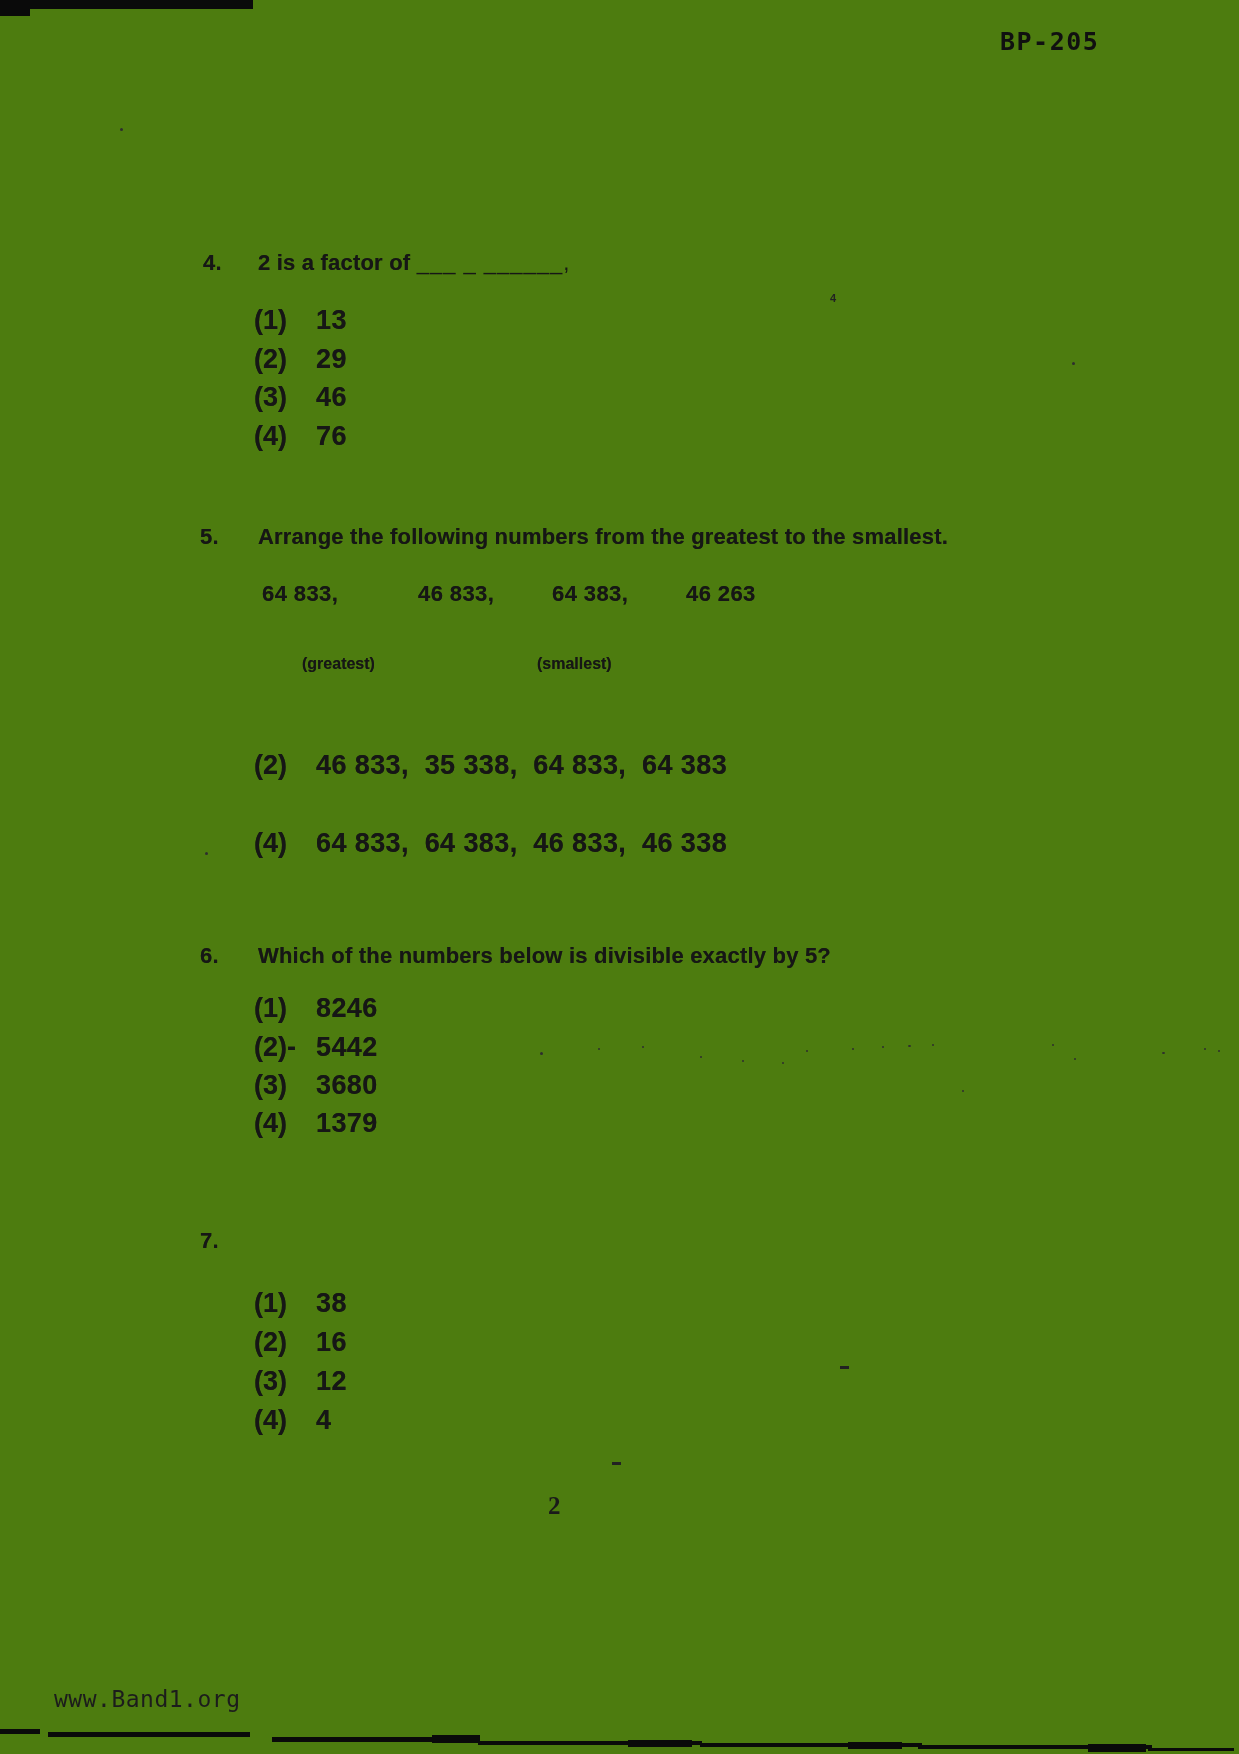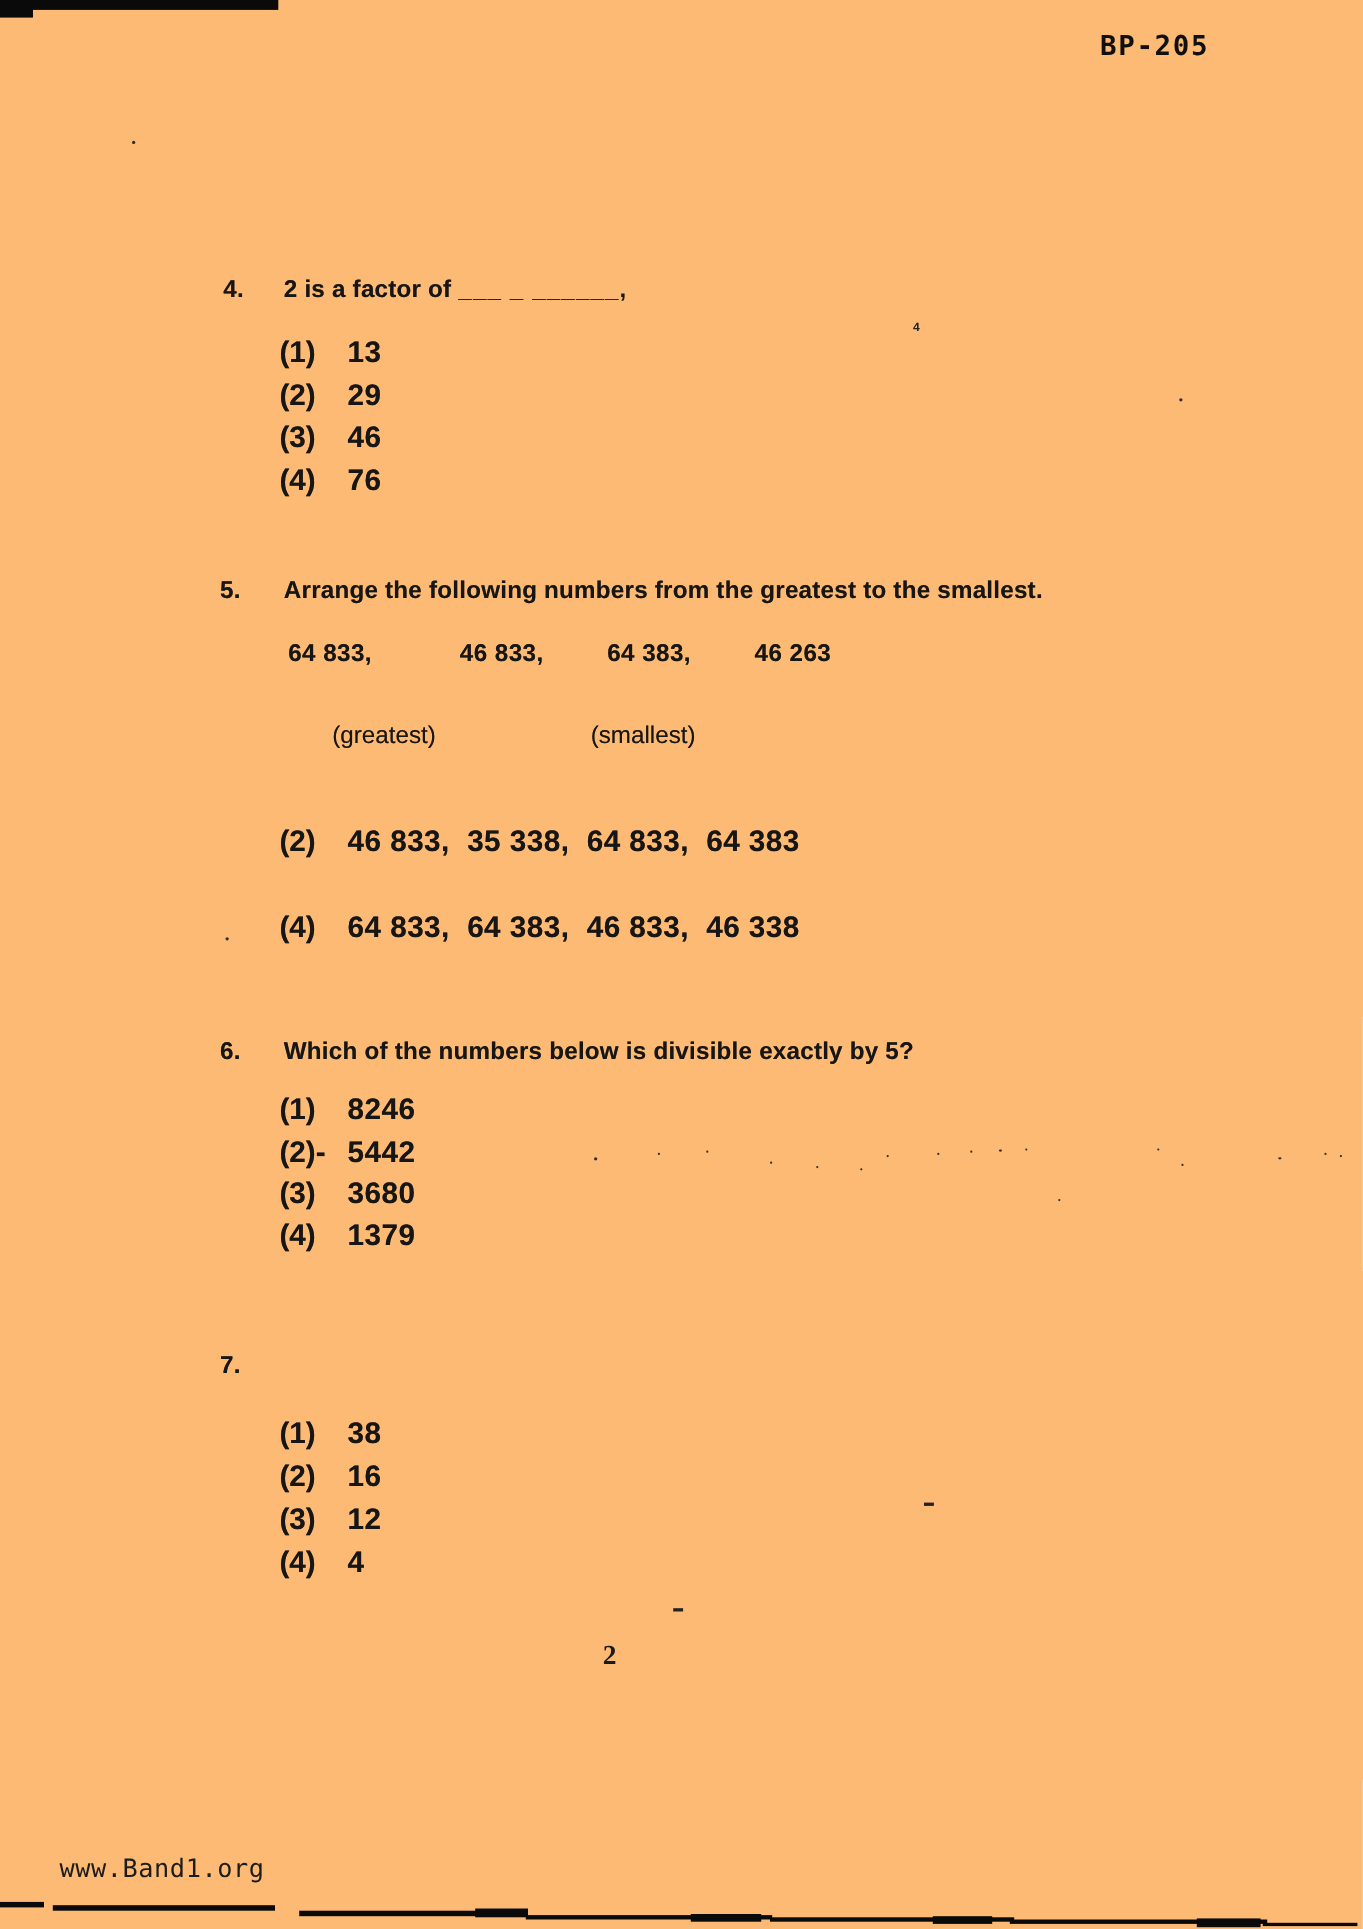--- a/index.html
+++ b/index.html
@@ -1,28 +1,28 @@
 <!DOCTYPE html>
 <html><head>
 <meta charset="utf-8">
 <style>
   html,body{margin:0;padding:0;background:#ffffff;}
   .page{
-    position:relative;width:1239px;height:1754px;background:#fdba74;
+    position:relative;width:1239px;height:1754px;background:#4d7c0f;
     font-family:"Liberation Sans",sans-serif;color:#161616;overflow:hidden;
   }
   .abs{position:absolute;white-space:pre;}
   .qnum{font-size:22px;font-weight:700;letter-spacing:.3px;text-shadow:0 0 .5px rgba(0,0,0,.55);}
   .qtext{font-size:22px;font-weight:600;letter-spacing:.2px;text-shadow:0 0 .6px rgba(0,0,0,.5);}
-  .blank{font-size:22px;font-weight:700;letter-spacing:1px;}
+  .blank{font-size:22px;font-weight:400;letter-spacing:1px;}
   .opt{font-size:27px;}
   .olabel{display:inline-block;min-width:62px;font-weight:600;text-shadow:0 0 .5px rgba(0,0,0,.5);}
   .oval{font-weight:700;letter-spacing:.4px;text-shadow:0 0 .6px rgba(0,0,0,.55);}
   .numrow{font-size:22px;font-weight:700;letter-spacing:.4px;text-shadow:0 0 .6px rgba(0,0,0,.55);}
-  .sublabel{font-size:22px;font-weight:400;text-shadow:0 0 .5px rgba(0,0,0,.45);}
+  .sublabel{font-size:16px;font-weight:700;text-shadow:0 0 .5px rgba(0,0,0,.45);}
   .code{font-family:"DejaVu Sans Mono",monospace;font-size:25px;font-weight:700;letter-spacing:1.5px;color:#101010;}
   .pagenum{font-family:"Liberation Serif",serif;font-size:25px;font-weight:600;color:#1a1a1a;}
   .watermark{font-family:"DejaVu Sans Mono",monospace;font-size:23px;font-weight:500;color:#1c1c1c;letter-spacing:.5px;}
   .bar{position:absolute;background:#0a0a0a;}
   .sp{position:absolute;background:#2e2e2e;border-radius:50%;}
   .dashsp{position:absolute;background:#222;}
   .stray{position:absolute;font-size:11px;font-weight:700;color:#222;}
 </style>
 </head>
 <body>

